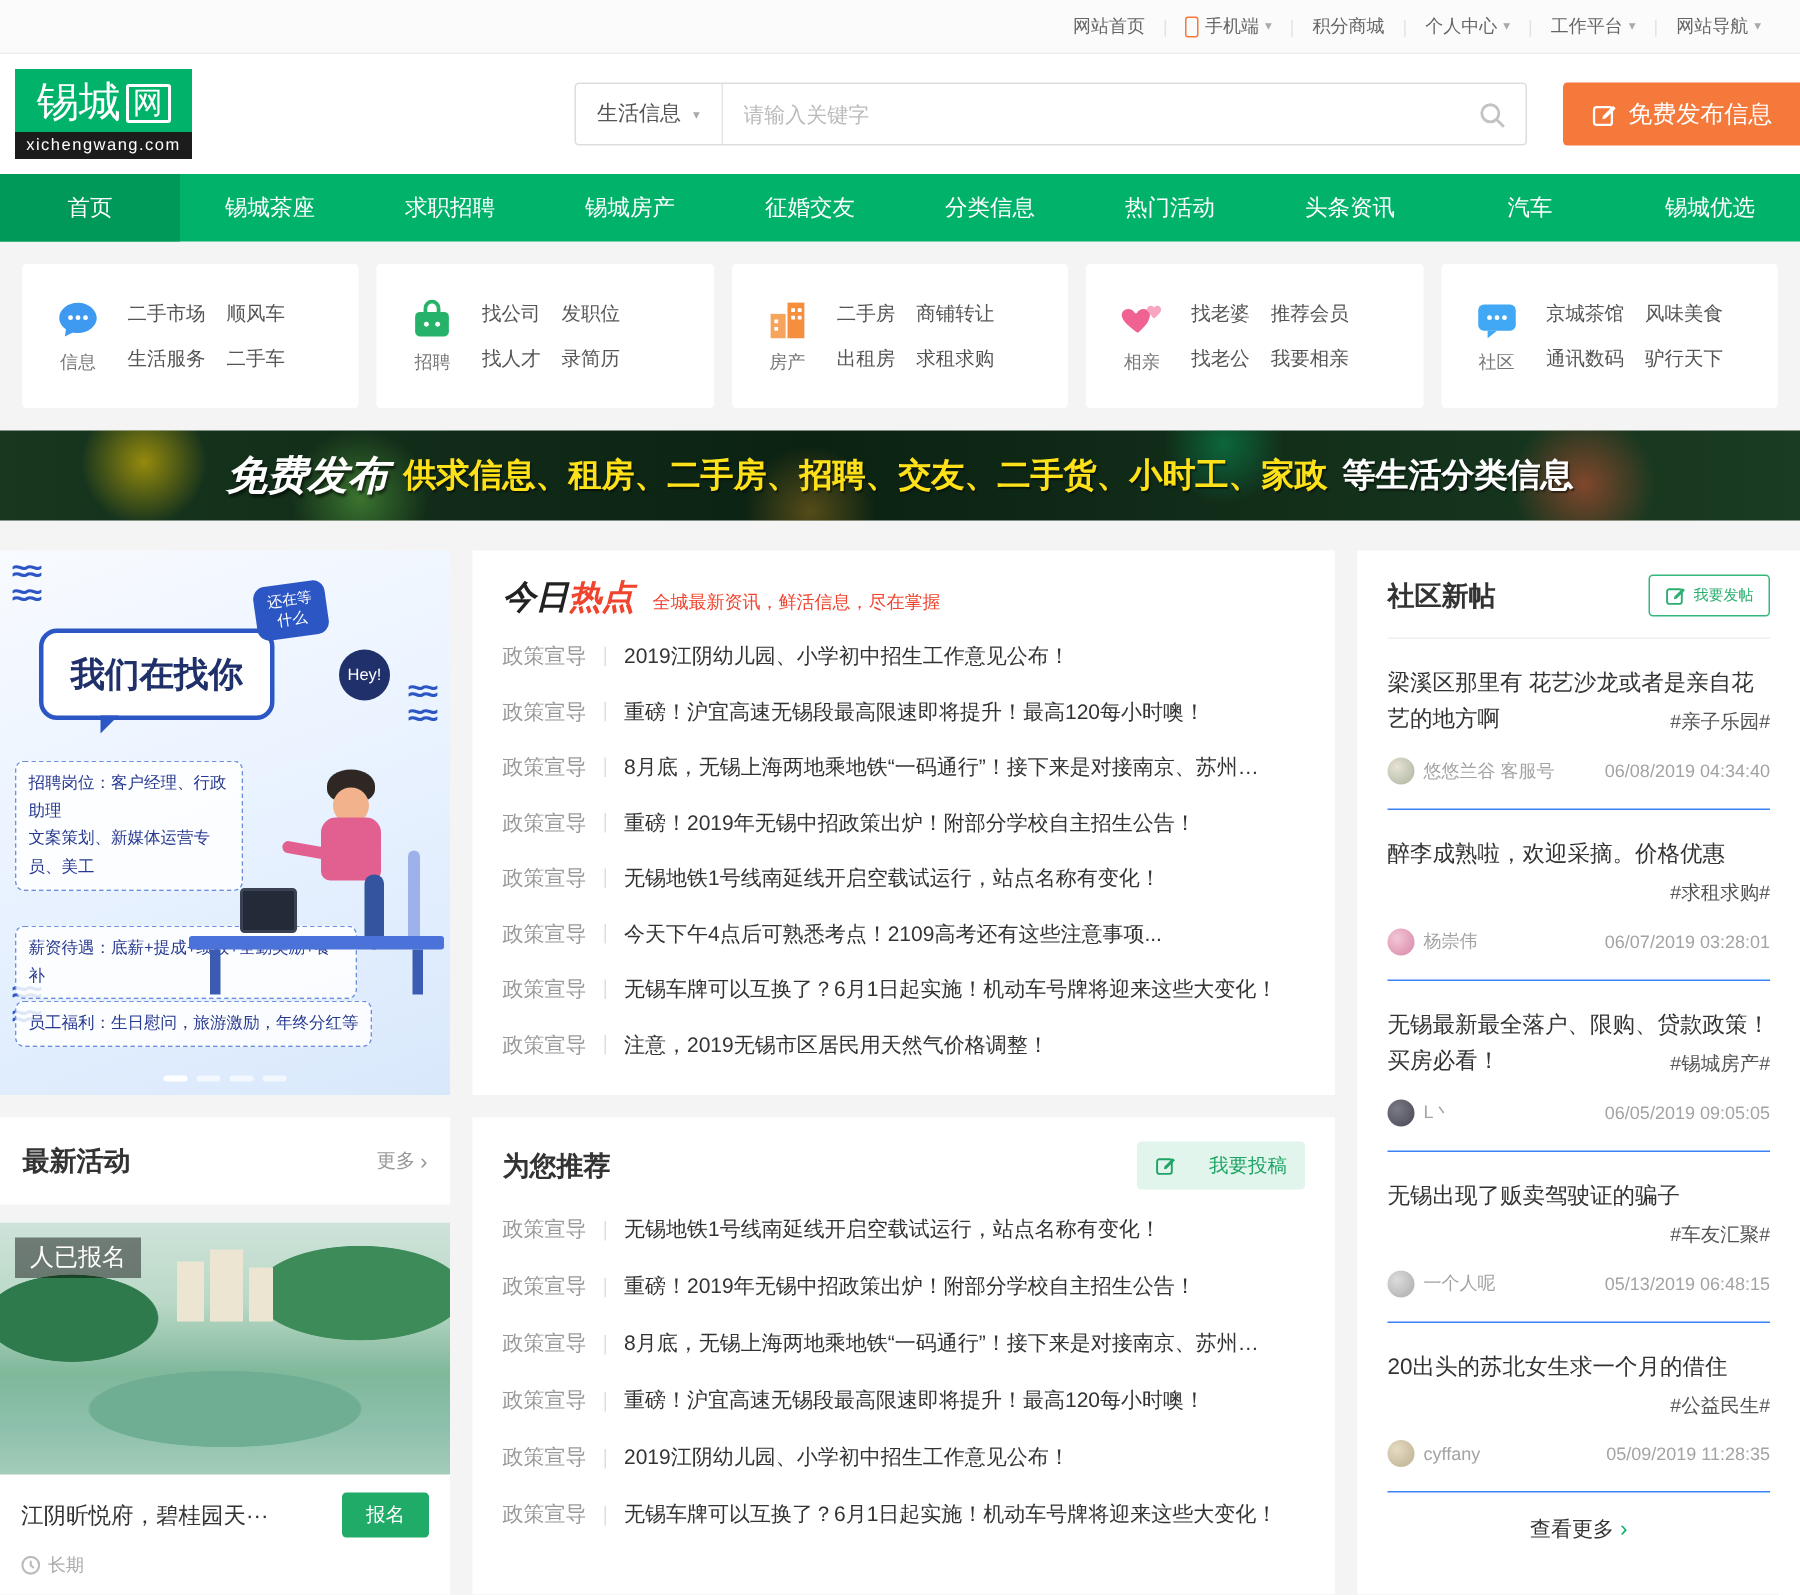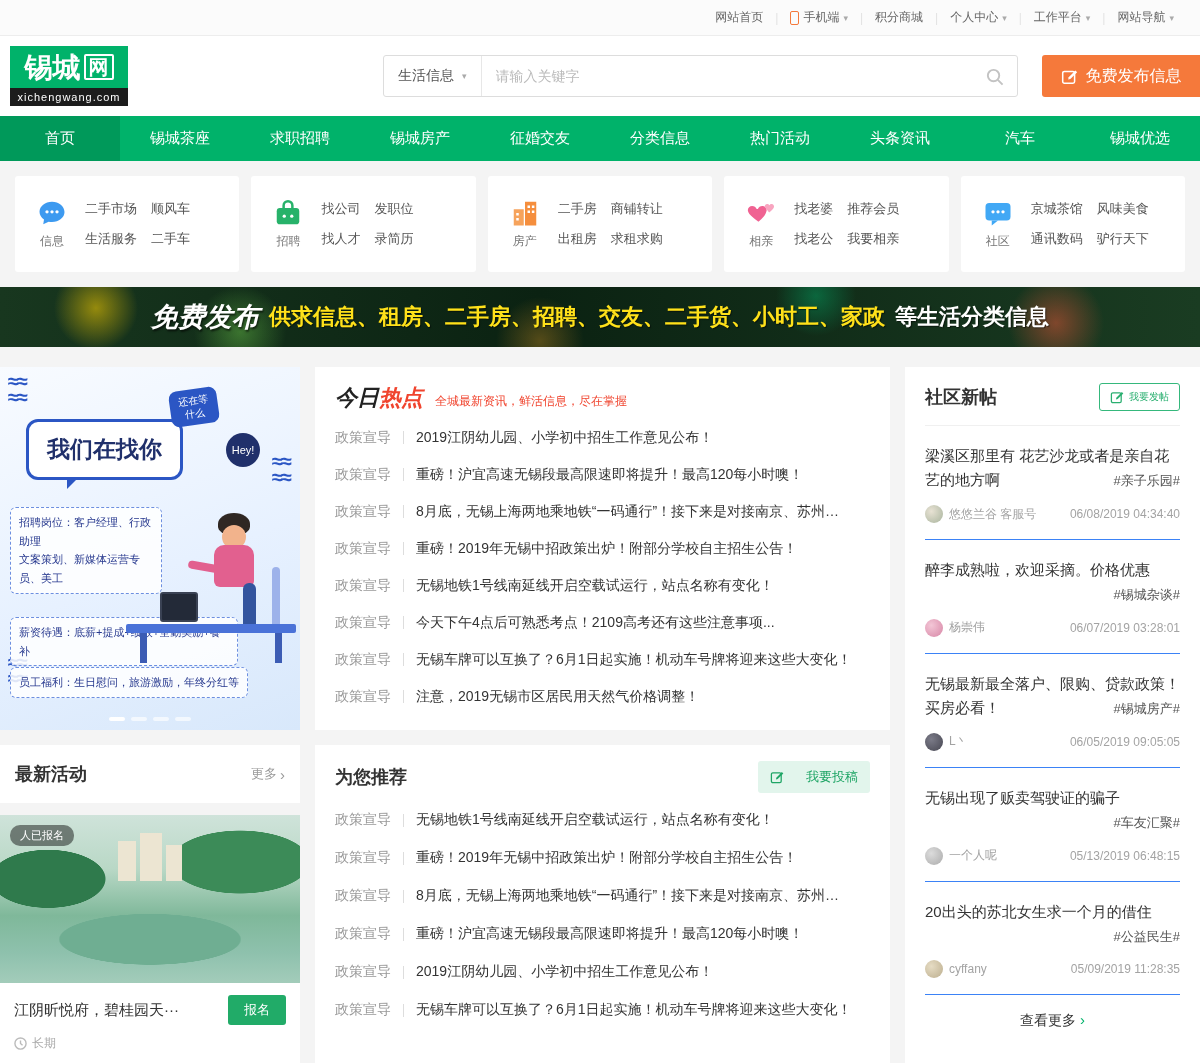--- a/index.html
+++ b/index.html
@@ -12,22 +12,22 @@
   .topbar{height:36px;background:#fbfbfb;border-bottom:1px solid #ededed;display:flex;
           align-items:center;justify-content:flex-end;padding:0 14px;font-size:12px;color:#666;}
   .tb-item{display:flex;align-items:center;gap:4px;padding:0 12px;}
   .sep{color:#e3e3e3;}
   .caret{font-size:9px;color:#aaa;}
   .phone-ic{width:9px;height:14px;border:1.5px solid #f5793b;border-radius:2px;display:inline-block;}
 
   
   .header{height:80px;background:#fff;display:flex;align-items:center;padding-left:10px;}
   .logo{display:flex;flex-direction:column;width:118px;flex:none;}
-  .logo-top{background:#00b26a;color:#fff;font-weight:bold;font-size:28px;line-height:1;
-            display:flex;align-items:flex-start;justify-content:center;gap:3px;padding:8px 0 6px;}
+  .logo-top{background:#00b26a;color:#fff;font-weight:normal;font-size:28px;line-height:1;
+            display:flex;align-items:flex-end;justify-content:center;gap:3px;padding:8px 0 6px;}
   .logo-net{border:2px solid #fff;font-size:20px;padding:1px 3px;border-radius:2px;}
   .logo-bottom{background:#1c1c1c;color:#fff;font-size:11px;letter-spacing:1px;text-align:center;padding:3px 0;}
   .searchbox{margin-left:255px;display:flex;align-items:center;width:635px;height:42px;
              border:1px solid #ddd;border-radius:3px;background:#fff;}
   .search-cat{display:flex;align-items:center;gap:8px;padding:0 14px;font-size:14px;color:#555;
               border-right:1px solid #e7e7e7;height:100%;cursor:pointer;}
   .search-input{flex:1;border:none;outline:none;padding:0 14px;font-size:14px;color:#333;background:transparent;}
   .search-input::placeholder{color:#bbb;}
   .search-btn{width:46px;height:100%;display:flex;align-items:center;justify-content:center;background:none;border:none;}
   .publish-btn{margin-left:auto;width:158px;height:42px;background:#f5793b;color:#fff;border:none;
@@ -108,22 +108,22 @@
   .act-card{background:#fff;margin-top:12px;}
   .act-img{height:168px;position:relative;overflow:hidden;background:
       radial-gradient(ellipse 95px 48px at 16% 38%, #2f7a4c 60%, transparent 61%),
       radial-gradient(ellipse 115px 52px at 80% 28%, #3c8b58 60%, transparent 61%),
       radial-gradient(ellipse 150px 42px at 50% 74%, #6fae92 60%, transparent 61%),
       linear-gradient(180deg,#cfe3da 0%,#b9d8c6 32%,#7fb89a 60%,#8ec1ad 82%,#a3ccba 100%);}
   .bld{position:absolute;background:#ece5d2;}
   .bld.b1{left:118px;top:26px;width:18px;height:40px;}
   .bld.b2{left:140px;top:18px;width:22px;height:48px;}
   .bld.b3{left:166px;top:30px;width:16px;height:36px;}
-  .act-badge{position:absolute;top:10px;left:10px;background:rgba(0,0,0,.45);color:#fff;font-size:11px;
-             padding:3px 10px;border-radius:10px;}
+  .act-badge{position:absolute;top:10px;left:10px;background:rgba(0,0,0,.45);color:#fff;font-size:16px;
+             padding:3px 10px;border-radius:0;}
   .act-body{padding:12px 14px 14px;}
   .act-row{display:flex;align-items:center;gap:10px;}
   .act-title{flex:1;font-size:15px;color:#333;white-space:nowrap;overflow:hidden;}
   .apply-btn{background:#21ab68;color:#fff;font-size:13px;padding:6px 16px;border-radius:3px;border:none;}
   .act-meta{margin-top:10px;color:#aaa;font-size:12px;display:flex;align-items:center;gap:5px;}
 
   
   .hot-panel{padding:16px 20px 8px;height:363px;overflow:hidden;}
   .hot-head{display:flex;align-items:baseline;gap:12px;margin-bottom:6px;}
   .hot-title{font-size:22px;font-weight:900;font-style:italic;color:#222;}
@@ -538,21 +538,21 @@
             <div class="post-user">
               <span class="avatar"></span>
               <a>悠悠兰谷 客服号</a>
               <span class="post-date">06/08/2019  04:34:40</span>
             </div>
           </div>
 
           <div class="post">
             <div class="post-title">
               <span>醉李成熟啦，欢迎采摘。价格优惠</span>
-              <a class="post-tag">#锡城杂谈#</a>
+              <a class="post-tag">#求租求购#</a>
             </div>
             <div class="post-user">
               <span class="avatar"></span>
               <a>杨崇伟</a>
               <span class="post-date">06/07/2019  03:28:01</span>
             </div>
           </div>
 
           <div class="post">
             <div class="post-title">

